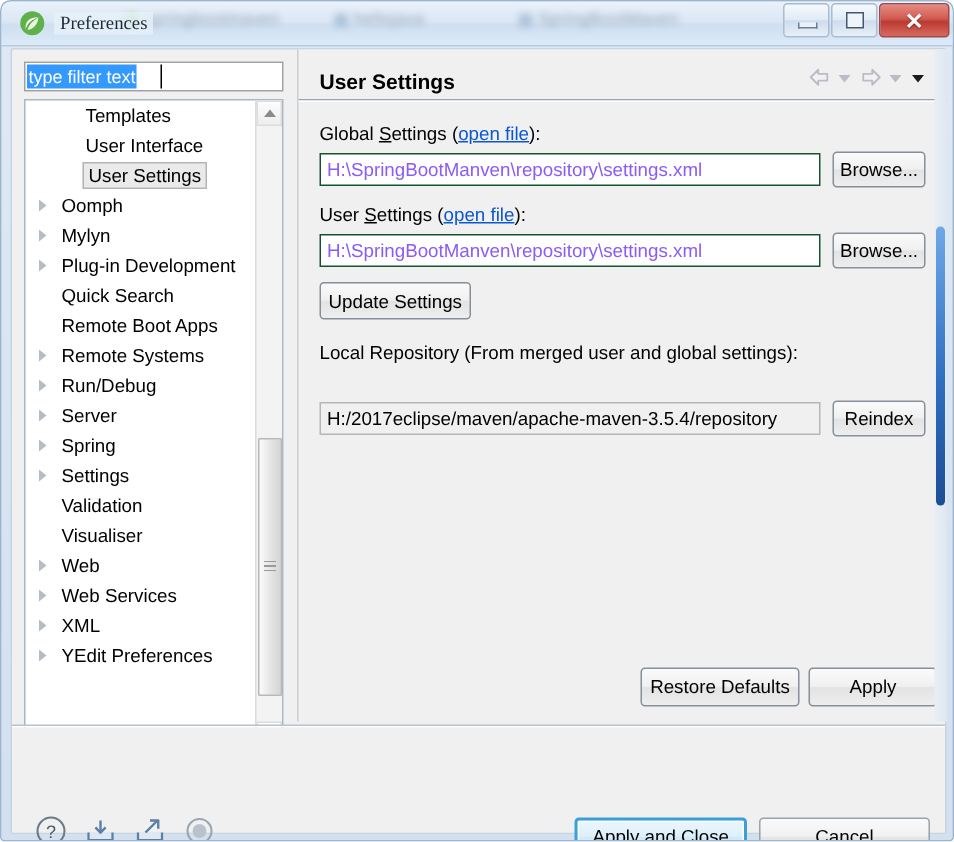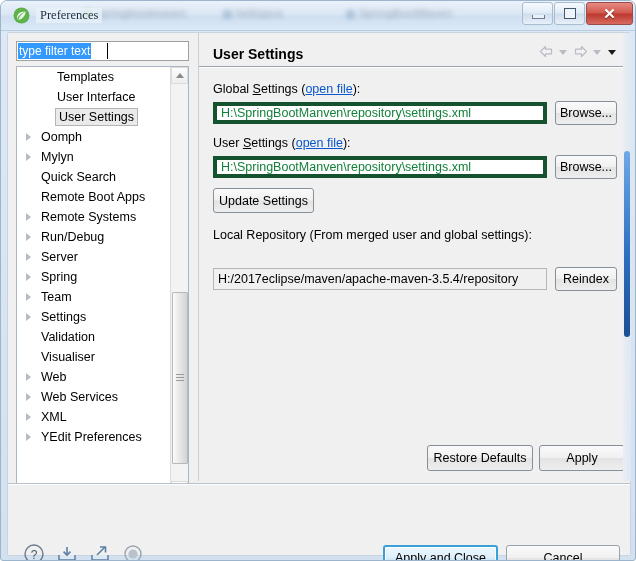--- a/index.html
+++ b/index.html
@@ -302,26 +302,26 @@
   .mnem { text-decoration: underline; }
   .openfile {
     color: #0b57d0;
     text-decoration: underline;
     cursor: pointer;
   }
   .txtfield {
     position: absolute;
     box-sizing: border-box;
     height: 22px;
-    border: 4px solid #14532d;
+    border: 1px solid #14532d;
     background: #ffffff;
     font-family: "Liberation Sans", sans-serif;
     font-size: 12.5px;
     padding: 0 4px;
-    color: #15803d;
+    color: #8b5cf6;
     outline: none;
   }
   .txtfield.readonly {
     background: #f0f0f0;
     border: 1px solid #b6b6b6;
     color: #000;
   }
   .btn {
     position: absolute;
     box-sizing: border-box;
@@ -439,27 +439,27 @@
     <div id="filter-sel">type filter text</div>
     <div id="filter-caret"></div>
 
     <div id="tree-panel">
       <div id="tree-list">
           <div class="tree-row child"><span class="lbl">Templates</span></div>
           <div class="tree-row child"><span class="lbl">User Interface</span></div>
           <div class="tree-row child selected"><span class="lbl">User Settings</span></div>
           <div class="tree-row"><span class="twisty"></span><span class="lbl">Oomph</span></div>
           <div class="tree-row"><span class="twisty"></span><span class="lbl">Mylyn</span></div>
+          <div class="tree-row"><span class="twisty"></span><span class="lbl">Plug-in Development</span></div>
           <div class="tree-row"><span class="lbl">Quick Search</span></div>
           <div class="tree-row"><span class="lbl">Remote Boot Apps</span></div>
           <div class="tree-row"><span class="twisty"></span><span class="lbl">Remote Systems</span></div>
           <div class="tree-row"><span class="twisty"></span><span class="lbl">Run/Debug</span></div>
           <div class="tree-row"><span class="twisty"></span><span class="lbl">Server</span></div>
           <div class="tree-row"><span class="twisty"></span><span class="lbl">Spring</span></div>
-          <div class="tree-row"><span class="twisty"></span><span class="lbl">Team</span></div>
           <div class="tree-row"><span class="twisty"></span><span class="lbl">Settings</span></div>
           <div class="tree-row"><span class="lbl">Validation</span></div>
           <div class="tree-row"><span class="lbl">Visualiser</span></div>
           <div class="tree-row"><span class="twisty"></span><span class="lbl">Web</span></div>
           <div class="tree-row"><span class="twisty"></span><span class="lbl">Web Services</span></div>
           <div class="tree-row"><span class="twisty"></span><span class="lbl">XML</span></div>
           <div class="tree-row"><span class="twisty"></span><span class="lbl">YEdit Preferences</span></div>
         </div>
 
       <div id="tree-vsb">

